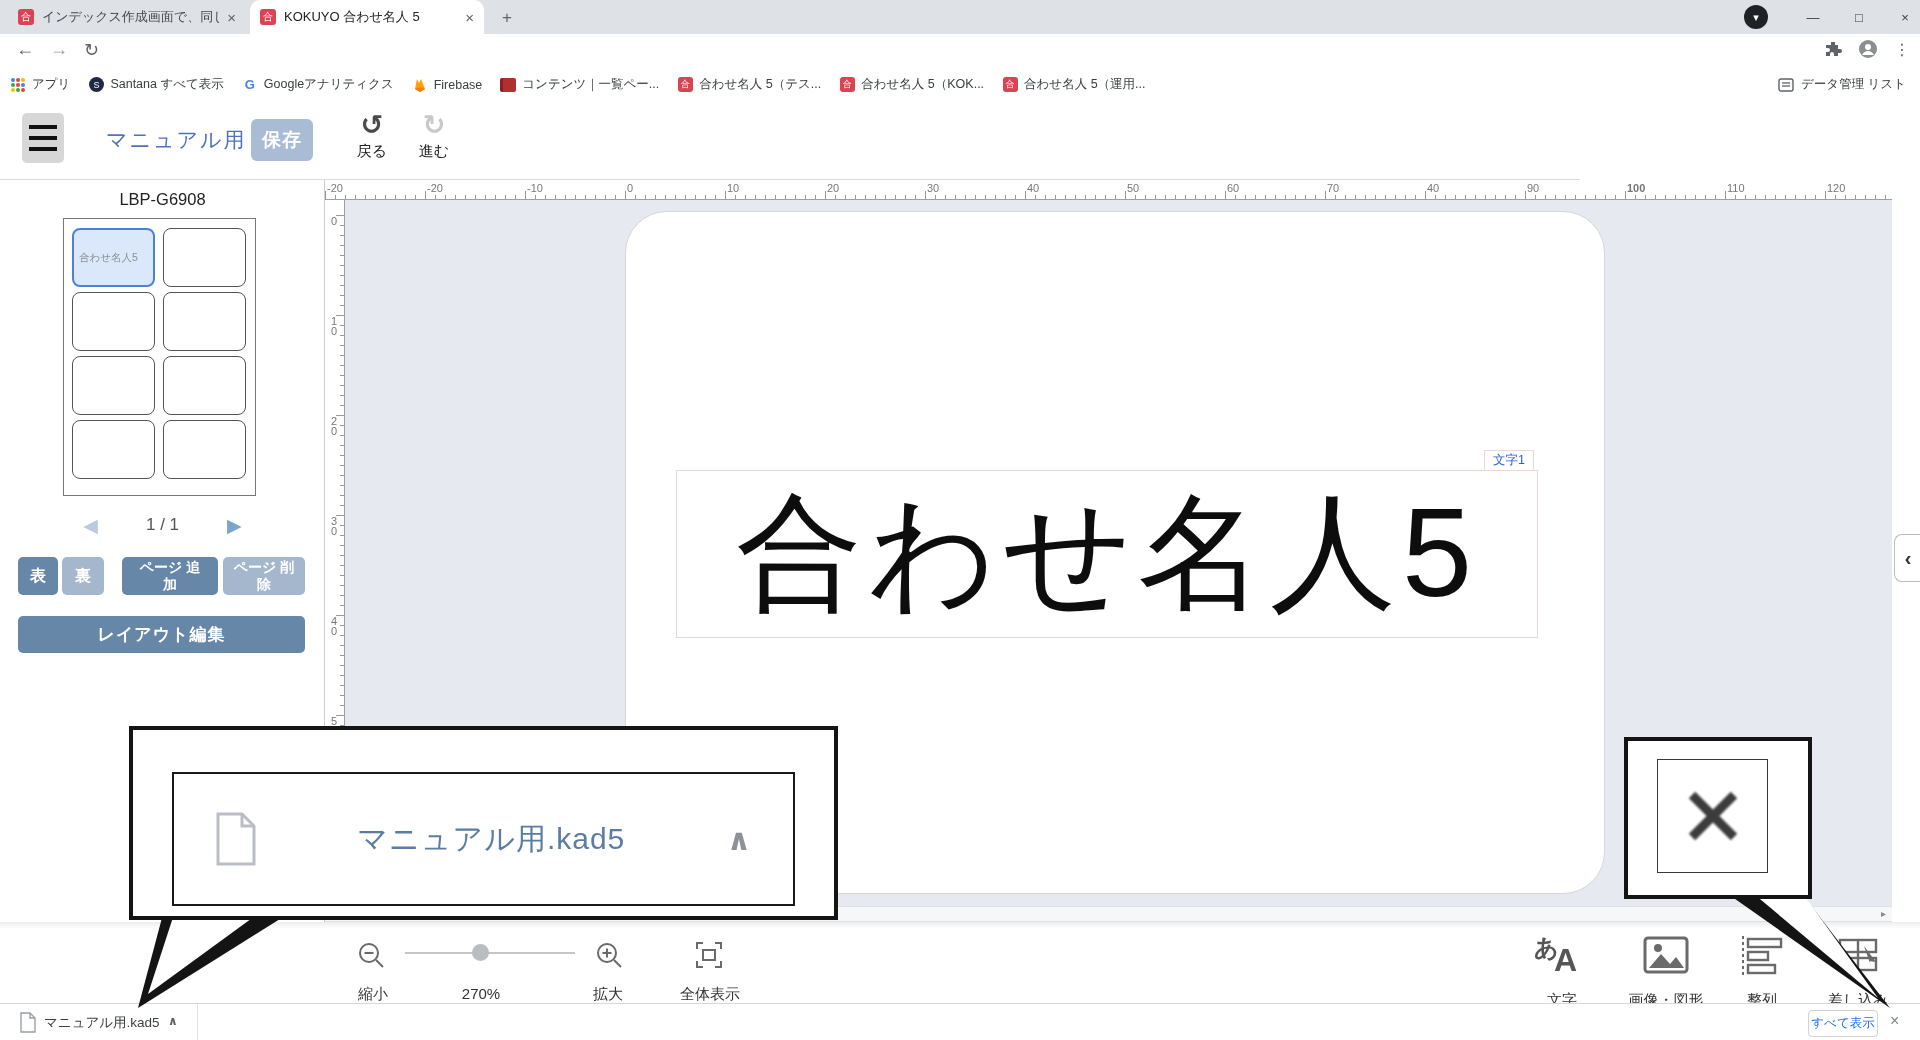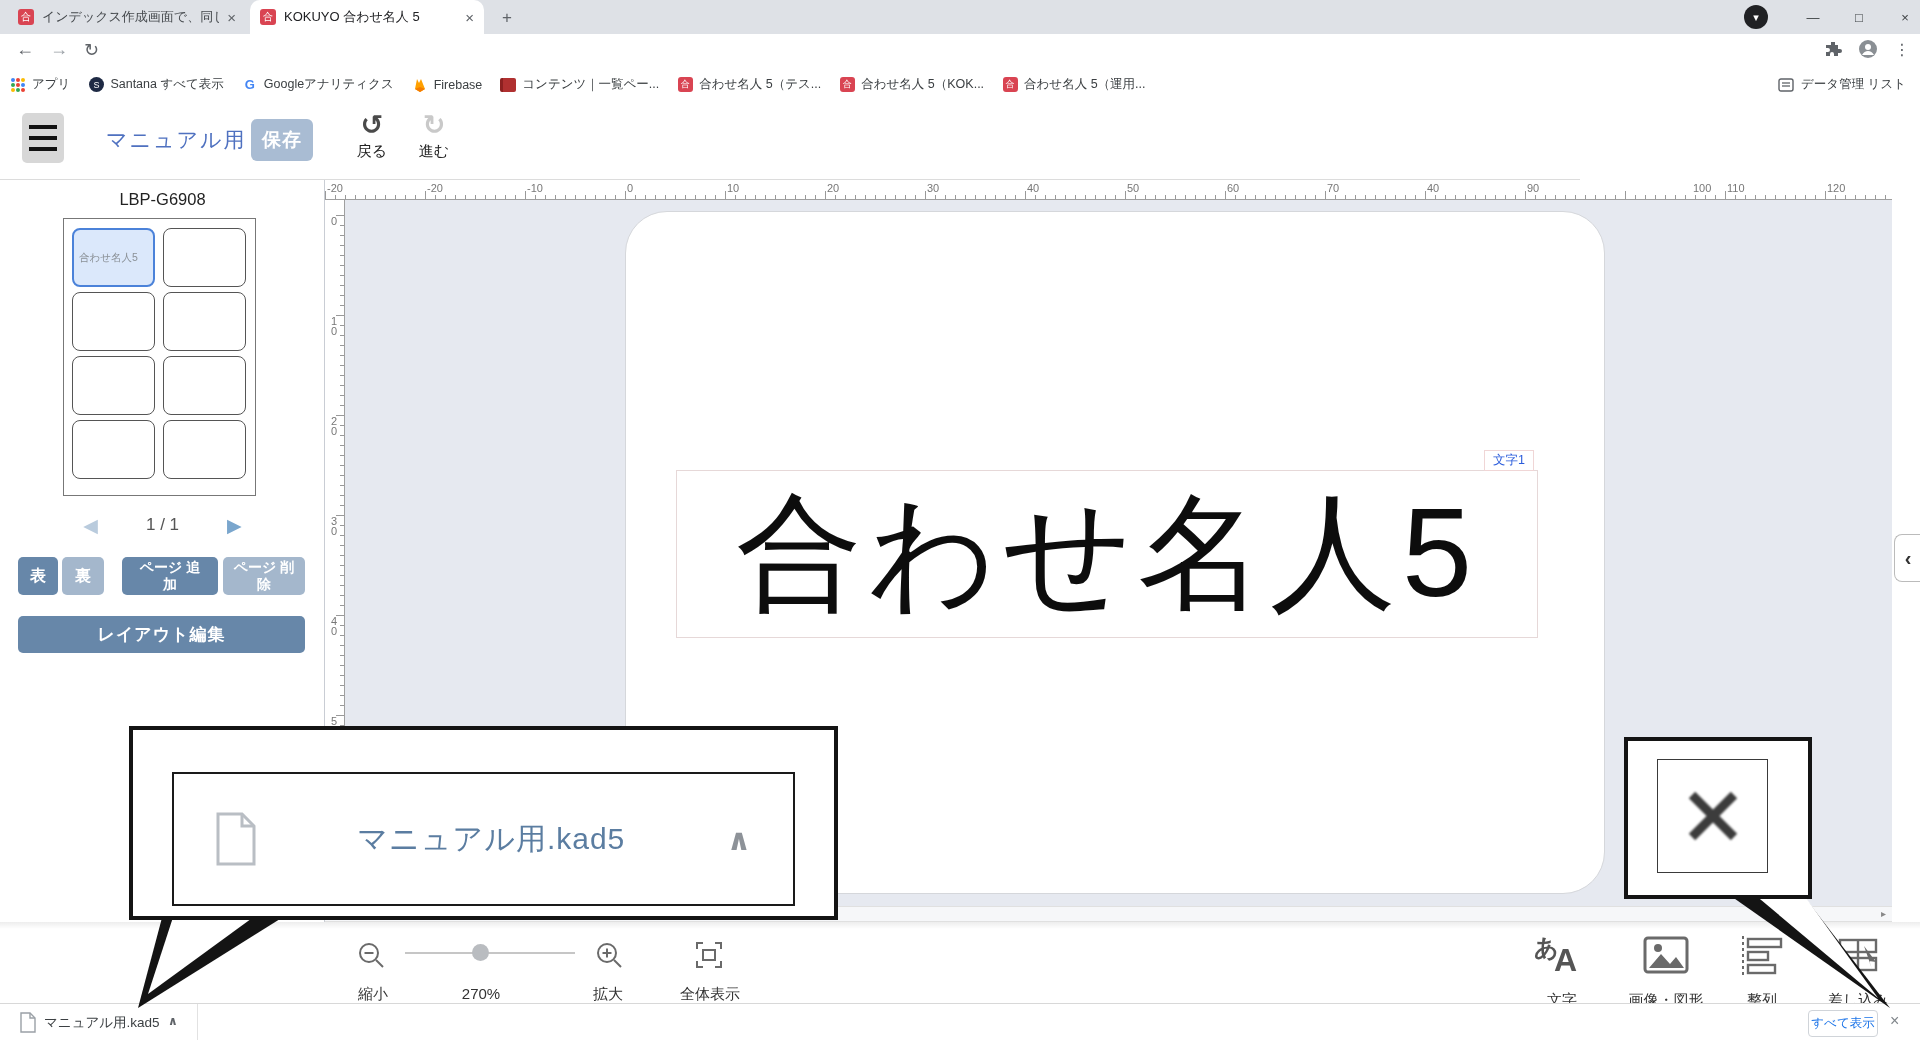--- a/index.html
+++ b/index.html
@@ -317,21 +317,21 @@
         <div class="rlabel" style="left: 302px; top: 2px;">0</div>
         <div class="rlabel" style="left: 402px; top: 2px;">10</div>
         <div class="rlabel" style="left: 502px; top: 2px;">20</div>
         <div class="rlabel" style="left: 602px; top: 2px;">30</div>
         <div class="rlabel" style="left: 702px; top: 2px;">40</div>
         <div class="rlabel" style="left: 802px; top: 2px;">50</div>
         <div class="rlabel" style="left: 902px; top: 2px;">60</div>
         <div class="rlabel" style="left: 1002px; top: 2px;">70</div>
         <div class="rlabel" style="left: 1102px; top: 2px;">40</div>
         <div class="rlabel" style="left: 1202px; top: 2px;">90</div>
-        <div class="rlabel" style="left: 1368px; top: 2px;">100</div>
+        <div class="rlabel" style="left: 1302px; top: 2px; font-weight: bold;">100</div>
         <div class="rlabel" style="left: 1402px; top: 2px;">110</div>
         <div class="rlabel" style="left: 1502px; top: 2px;">120</div>
         <div class="tick" style="left: 0px; bottom: 0px; width: 1px; height: 8px;"></div>
         <div class="tick" style="left: 10px; bottom: 0px; width: 1px; height: 4px;"></div>
         <div class="tick" style="left: 20px; bottom: 0px; width: 1px; height: 4px;"></div>
         <div class="tick" style="left: 30px; bottom: 0px; width: 1px; height: 4px;"></div>
         <div class="tick" style="left: 40px; bottom: 0px; width: 1px; height: 4px;"></div>
         <div class="tick" style="left: 50px; bottom: 0px; width: 1px; height: 4px;"></div>
         <div class="tick" style="left: 60px; bottom: 0px; width: 1px; height: 4px;"></div>
         <div class="tick" style="left: 70px; bottom: 0px; width: 1px; height: 4px;"></div>

